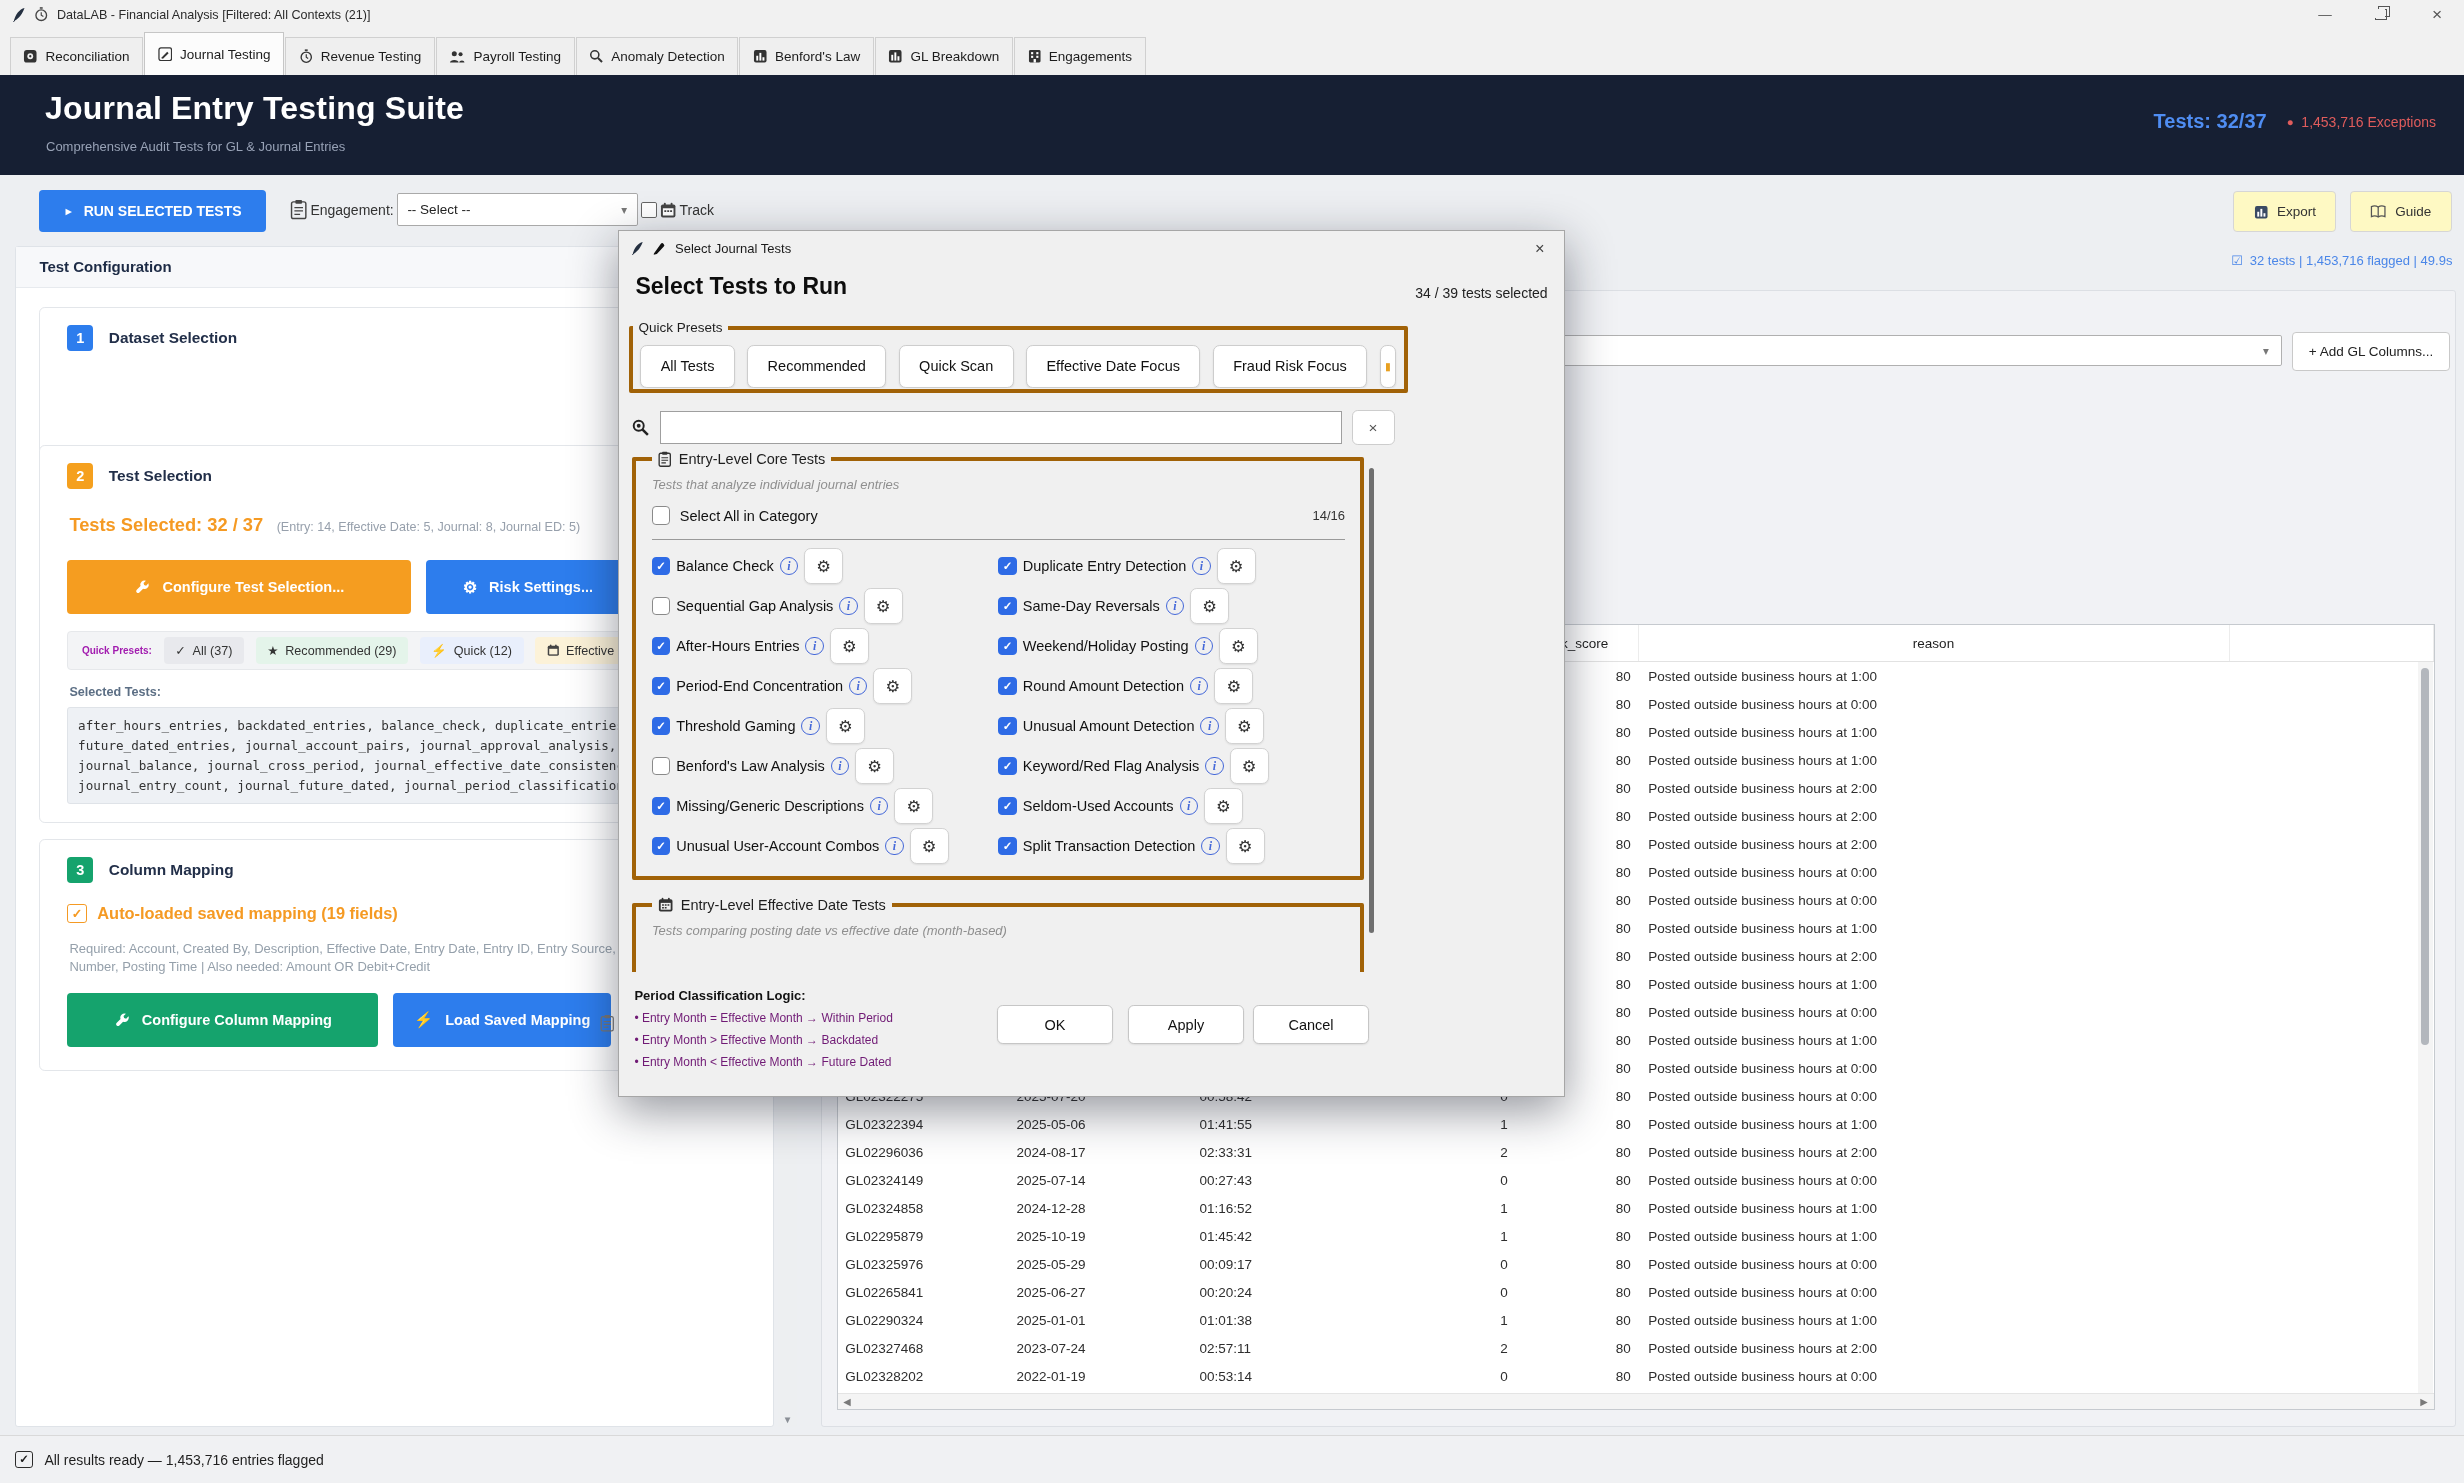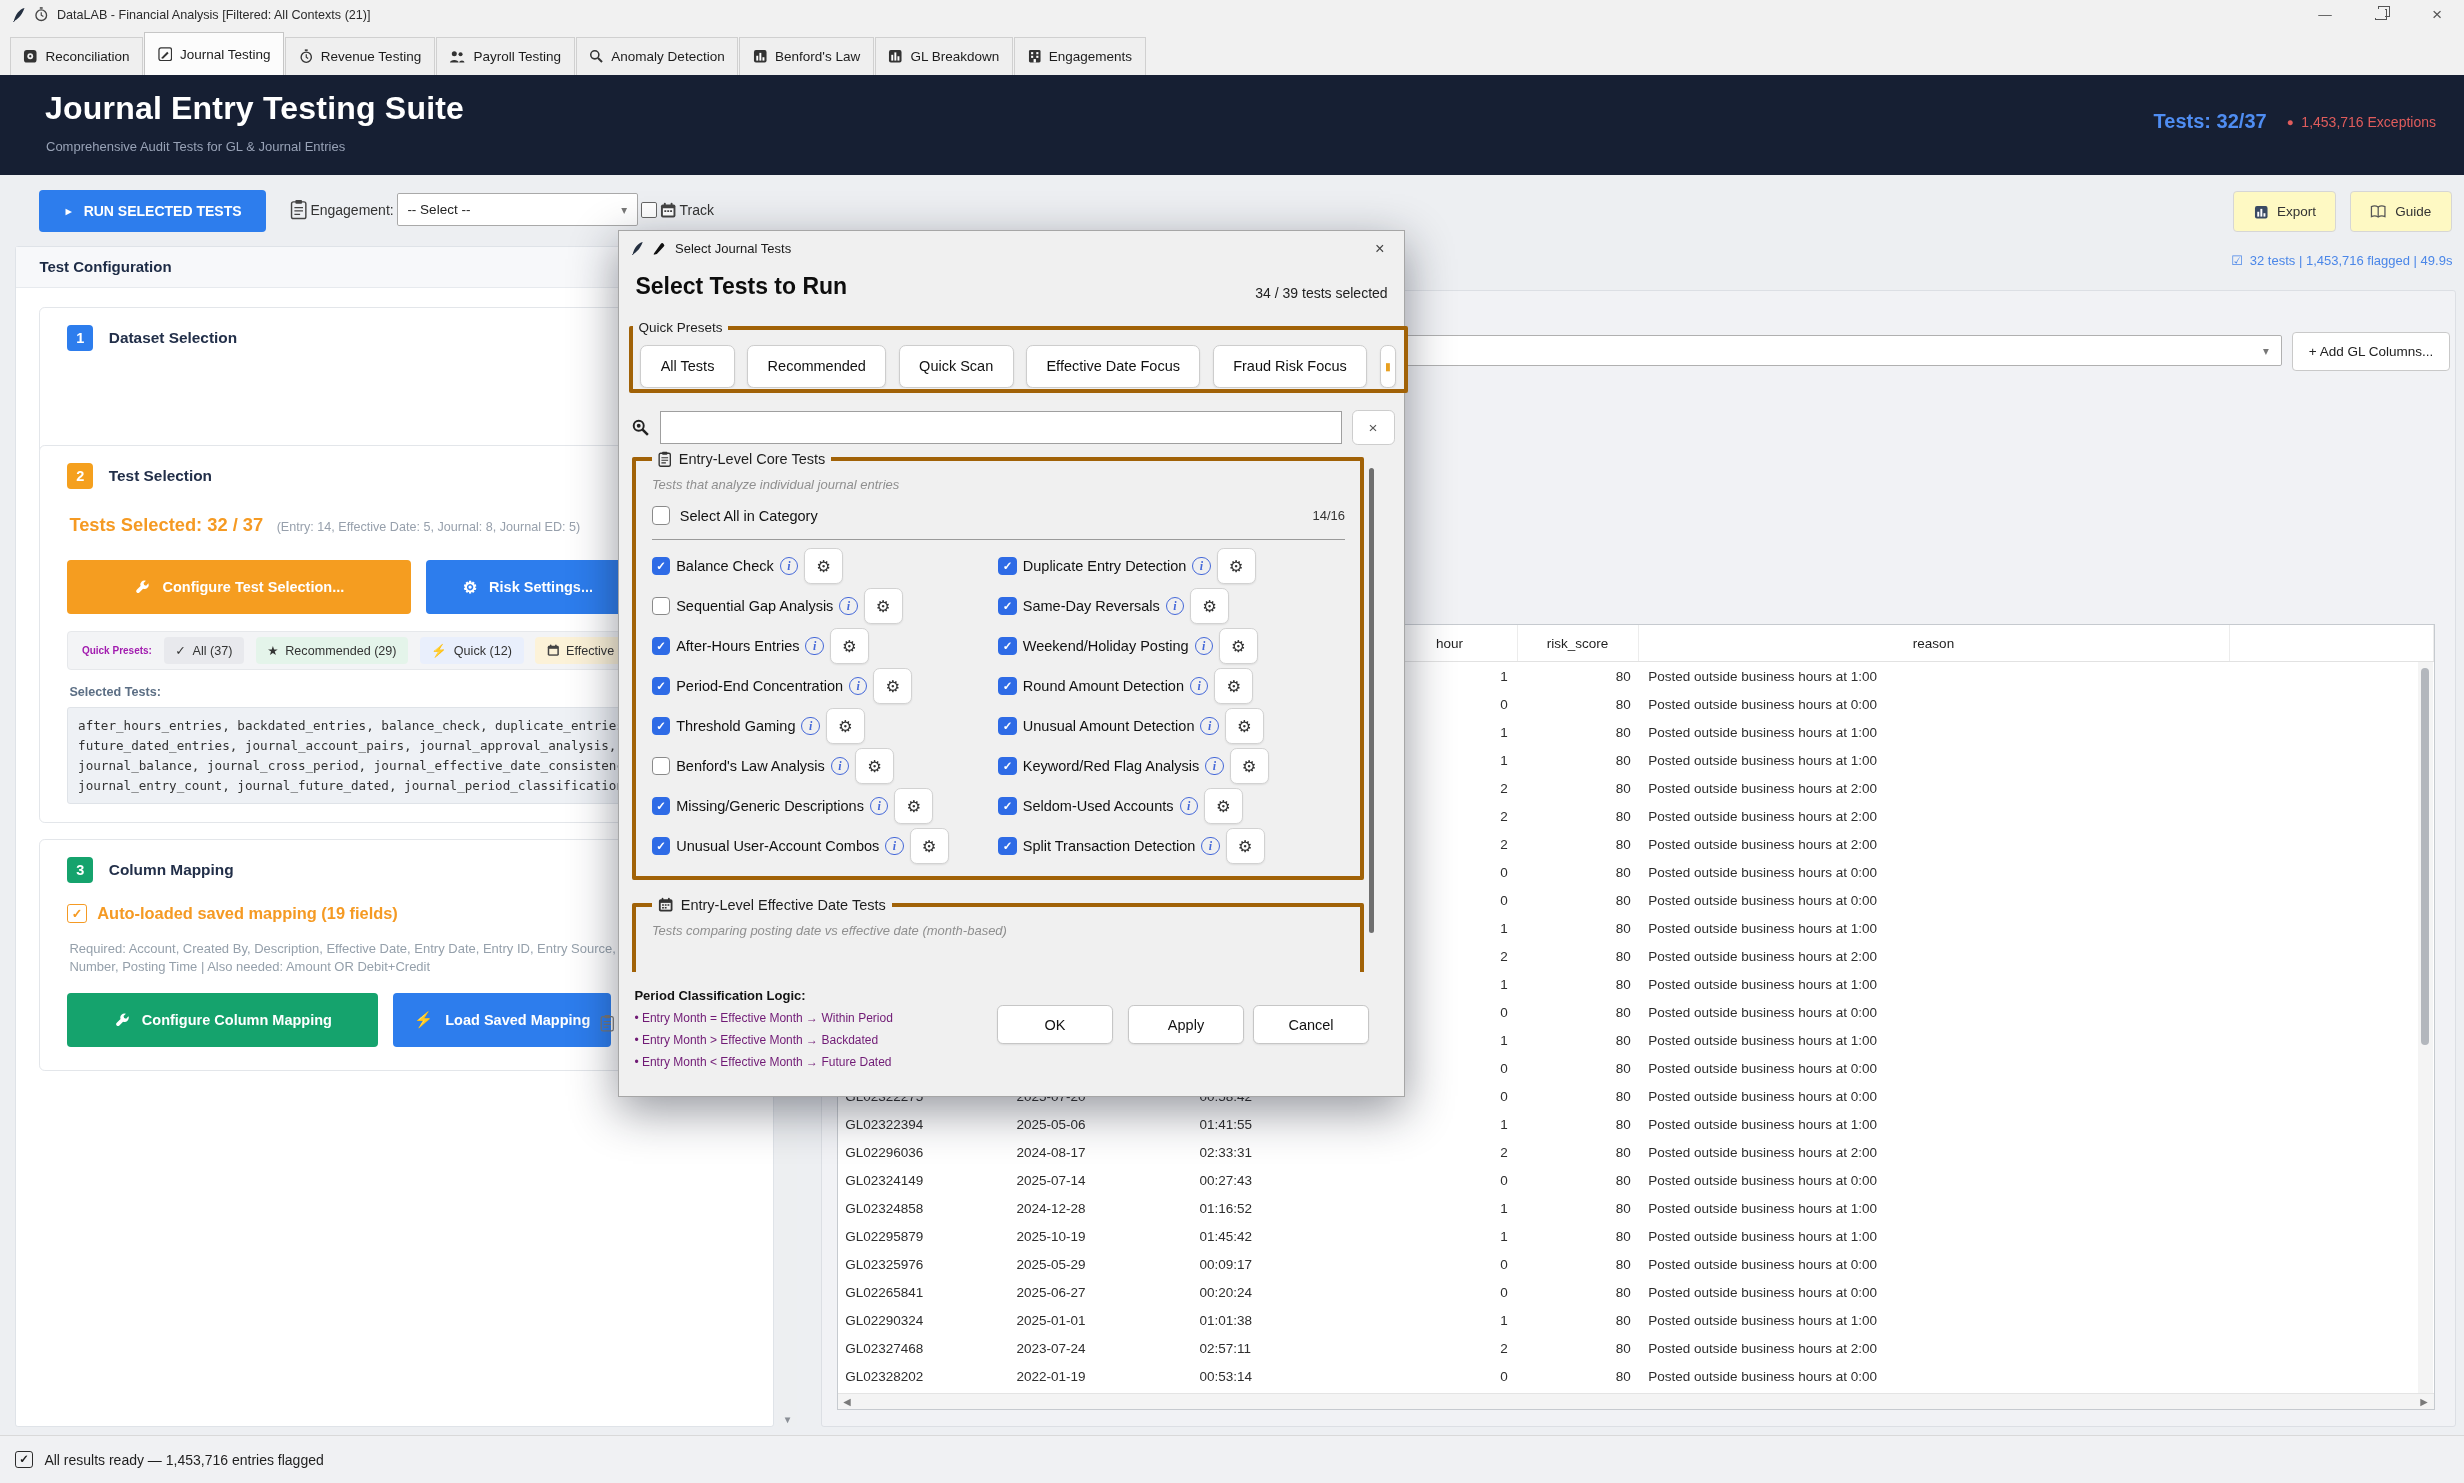--- a/index.html
+++ b/index.html
@@ -114,21 +114,21 @@
   #h-scroll{position:absolute;left:0;bottom:0;width:1596px;height:16.4px;background:#f4f4f4;border-top:1px solid #e4e4e4;
             display:flex;align-items:center;justify-content:space-between;padding:0 5.8px;box-sizing:border-box;color:#7a7a7a;font-size:9.7px;}
 
   
   #statusbar{position:absolute;left:0;top:1435px;width:2465px;height:48px;background:#f0f1f3;border-top:1px solid #d9d9d9;
              display:flex;align-items:center;gap:11.6px;padding-left:15.4px;box-sizing:border-box;font-size:14px;color:#1e1e1e;}
   .cb-dark{width:17.4px;height:17.4px;border:1.9px solid #2b2b2b;border-radius:2.9px;box-sizing:border-box;
            display:flex;align-items:center;justify-content:center;font-size:11.6px;color:#1e1e1e;font-weight:bold;}
 
   
-  #modal{position:absolute;left:618px;top:230px;width:787px;height:867px;background:#f0f0f0;border:1px solid #a6a6a6;
+  #modal{position:absolute;left:618px;top:230px;width:947px;height:867px;background:#f0f0f0;border:1px solid #a6a6a6;
          box-shadow:0 13.5px 44px rgba(20,25,40,.45);box-sizing:border-box;}
   #m-titlebar{position:absolute;left:0;top:0;width:100%;height:35px;display:flex;align-items:center;gap:8.7px;
               padding-left:11.6px;box-sizing:border-box;font-size:13px;color:#1a1a1a;}
   #m-close{position:absolute;right:12.6px;top:5.8px;font-size:16.4px;color:#444;width:23px;height:23px;
            display:flex;align-items:center;justify-content:center;}
   #m-heading{position:absolute;left:16.4px;top:42px;font-size:23px;font-weight:bold;color:#0d0d0d;}
   #m-count{position:absolute;right:16.4px;top:54px;font-size:14px;color:#222;}
   fieldset{border:4px solid #a16207;border-radius:1.9px;margin:0;}
   legend{font-size:13.5px;color:#1e1e1e;padding:0 5.8px;display:flex;align-items:center;gap:7.7px;}
   #m-presets{position:absolute;left:9.7px;top:89px;width:766px;height:73px;box-sizing:border-box;padding:0;}

